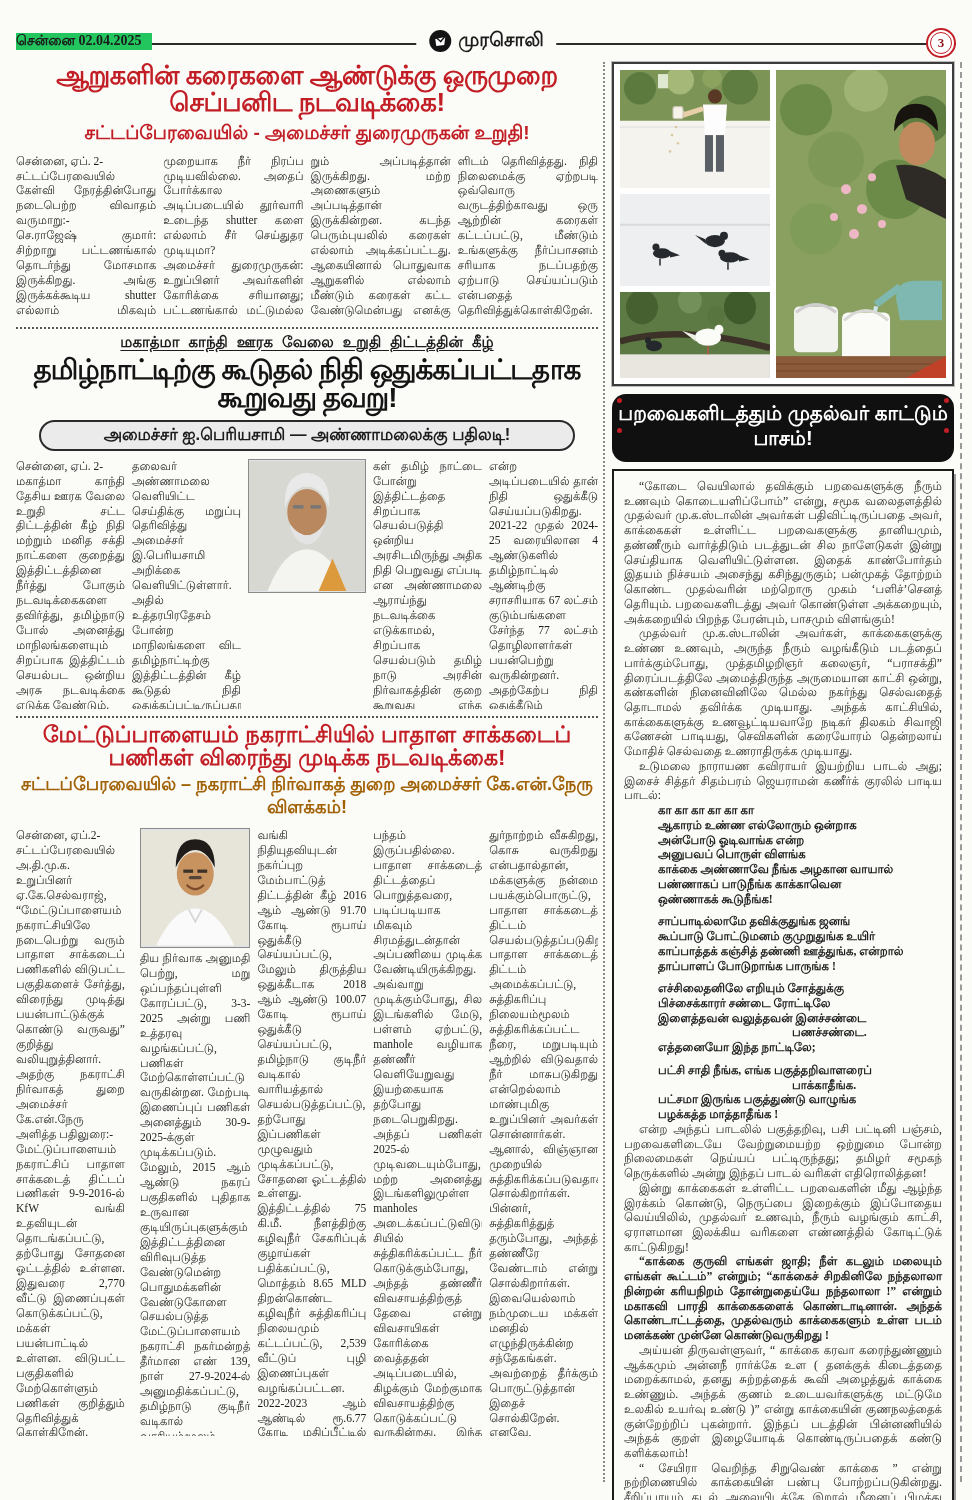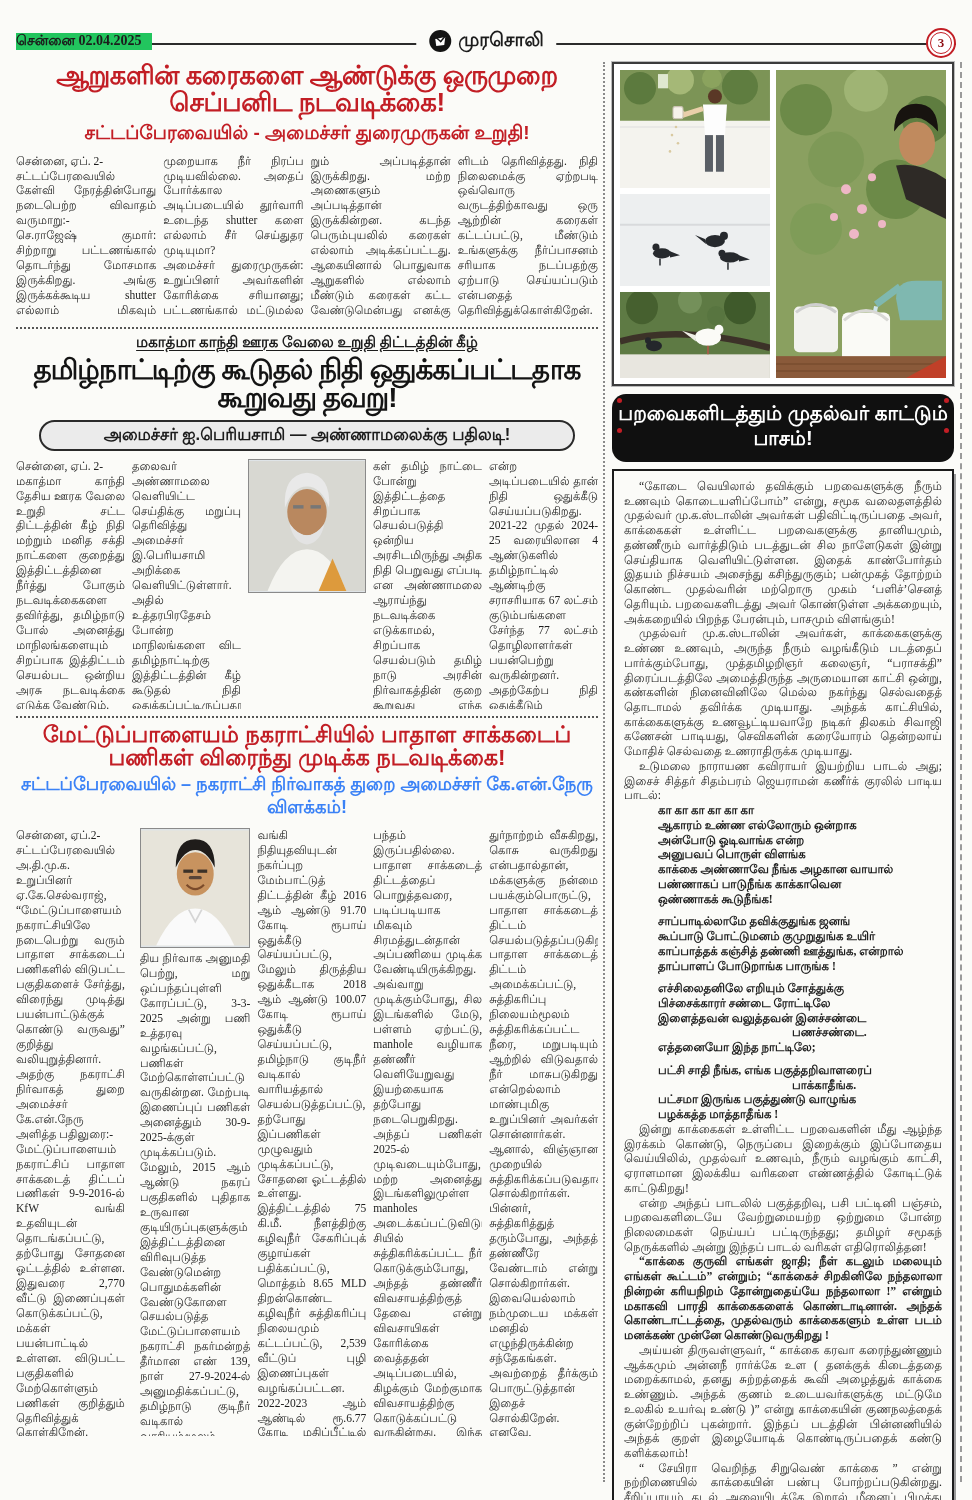--- a/index.html
+++ b/index.html
@@ -28,28 +28,28 @@
   .photo-col{display:flex;flex-direction:column;gap:3px;}
   .photo-frame{border:1px solid #8a8a8a;background:#dfe4e7;overflow:hidden;flex:0 0 auto;}
   .photo-frame svg{display:block;width:100%;height:100%;}
   .dotted-rule{border:none;border-top:2px dotted #555;margin:7px 0 5px;}
 
   .a1-headline{font-size:26px;line-height:1.05;letter-spacing:-.5px;}
   .a1-sub{font-size:19px;margin-top:5px;}
   .a1 .body5{height:166px;}
   .a1 .mid{flex:0 0 158px;}
 
-  .kicker{font-size:15px;font-weight:700;text-align:center;text-decoration:underline;text-underline-offset:3px;margin-top:3px;}
+  .kicker{font-size:15px;font-weight:700;text-align:center;text-decoration:underline;text-underline-offset:3px;margin-top:3px;font-family:Liberation Mono, monospace;}
   .a2-headline{font-size:28px;line-height:1.02;letter-spacing:-1px;color:#141414;font-family:"Liberation Sans",sans-serif;font-weight:700;text-align:center;margin:3px 0 0;}
   .subbox{width:532px;margin:7px auto 0;border:2px solid #2a2a2a;border-radius:16px;background:#ebebeb;font-weight:700;font-size:16.5px;text-align:center;padding:3px 0;font-family:"Liberation Sans",sans-serif;}
   .a2 .body5{height:250px;}
   .a2 .mid{flex:0 0 118px;}
 
   .a3-headline{font-size:22.5px;line-height:1.05;}
-  .a3-sub{font-size:18px;margin-top:4px;color:#3b82f6;}
+  .a3-sub{font-size:18px;margin-top:4px;color:#a16207;}
   .a3 .body5{height:608px;}
 
   
   .collage{border:2px solid #3c3c3c;outline:1px solid #bbb;padding:6px;height:324px;box-sizing:border-box;background:#fff;display:flex;gap:6px;}
   .collage-left{flex:0 0 46%;display:flex;flex-direction:column;gap:6px;}
   .ph{overflow:hidden;background:#eee;}
   .ph svg{display:block;width:100%;height:100%;}
   .ph1{flex:0 0 118px;} .ph2{flex:0 0 92px;} .ph3{flex:1;}
   .collage-right{flex:1;}
 
@@ -300,21 +300,21 @@
         <div class="blk-poem">எச்சிலைதனிலே எறியும் சோத்துக்கு</div>
         <div class="blk-poem">பிச்சைக்காரர் சண்டை ரோட்டிலே</div>
         <div class="blk-poem">இளைத்தவன் வலுத்தவன் இனச்சண்டை</div>
         <div class="blk-poem-right">பணச்சண்டை.</div>
         <div class="blk-poem">எத்தனையோ இந்த நாட்டிலே;</div>
         <div class="blk-gap"></div>
         <div class="blk-poem">பட்சி சாதி நீங்க, எங்க பகுத்தறிவாளரைப்</div>
         <div class="blk-poem-right">பாக்காதீங்க.</div>
         <div class="blk-poem">பட்சமா இருங்க பகுத்துண்டு வாழுங்க</div>
         <div class="blk-poem">பழக்கத்த மாத்தாதீங்க !</div>
+        <div class="blk-para">என்ற அந்தப் பாடலில் பகுத்தறிவு, பசி பட்டினி பஞ்சம், பறவைகளிடையே வேற்றுமையற்ற ஒற்றுமை போன்ற நிலைமைகள் நெய்யப் பட்டிருந்தது; தமிழர் சமூகந் நெருக்களில் அன்று இந்தப் பாடல் வரிகள் எதிரொலித்தன!</div>
         <div class="blk-para">இன்று காக்கைகள் உள்ளிட்ட பறவைகளின் மீது ஆழ்ந்த இரக்கம் கொண்டு, நெருப்பை இறைக்கும் இப்போதைய வெய்யிலில், முதல்வர் உணவும், நீரும் வழங்கும் காட்சி, ஏராளமான இலக்கிய வரிகளை எண்ணத்தில் கோடிட்டுக் காட்டுகிறது!</div>
-        <div class="blk-para">என்ற அந்தப் பாடலில் பகுத்தறிவு, பசி பட்டினி பஞ்சம், பறவைகளிடையே வேற்றுமையற்ற ஒற்றுமை போன்ற நிலைமைகள் நெய்யப் பட்டிருந்தது; தமிழர் சமூகந் நெருக்களில் அன்று இந்தப் பாடல் வரிகள் எதிரொலித்தன!</div>
         <div class="blk-para-bold">“காக்கை குருவி எங்கள் ஜாதி; நீள் கடலும் மலையும் எங்கள் கூட்டம்” என்றும்; “காக்கைச் சிறகினிலே நந்தலாலா  நின்றன் கரியநிறம் தோன்றுதைய்யே நந்தலாலா !” என்றும் மகாகவி பாரதி காக்கைகளைக் கொண்டாடினான். அந்தக் கொண்டாட்டத்தை, முதல்வரும் காக்கைகளும் உள்ள படம் மனக்கண் முன்னே கொண்டுவருகிறது !</div>
         <div class="blk-para">அய்யன் திருவள்ளுவர், “ காக்கை கரவா கரைந்துண்ணும் ஆக்கமும் அன்னநீ ரார்க்கே உள ( தனக்குக் கிடைத்ததை மறைக்காமல், தனது சுற்றத்தைக் கூவி அழைத்துக் காக்கை உண்ணும். அந்தக் குணம் உடையவர்களுக்கு மட்டுமே உலகில் உயர்வு உண்டு )” என்று காக்கையின் குணநலத்தைக் குன்றேற்றிப் புகன்றார். இந்தப் படத்தின் பின்னணியில் அந்தக் குறள் இழையோடிக் கொண்டிருப்பதைக் கண்டு களிக்கலாம்!</div>
         <div class="blk-para">“ சேயிரா வெறிந்த சிறுவெண் காக்கை ” என்று நற்றிணையில் காக்கையின் பண்பு போற்றப்படுகின்றது. சீறிப்பாயும் கடல் அலையிடத்தே இறால் மீனைப் பிழத்து வந்த காக்கையொன்று, அதைத் தான்மட்டும் தனித்துண்ண மனமின்றித் தன் பெடைக்கும் கொடுக்க விரும்பி, பெடையை அழைத்து, அதன் வாயில் தானே கொடுத்து மகிழும் நல்லழகுக் காட்சி, நற்றிணையைக் கற்ற யார்க்கும் கண்ணில் நிறைந்திருக்கும் !</div>
       </div>
   </aside>
 
 </div>
 
 </body></html>

